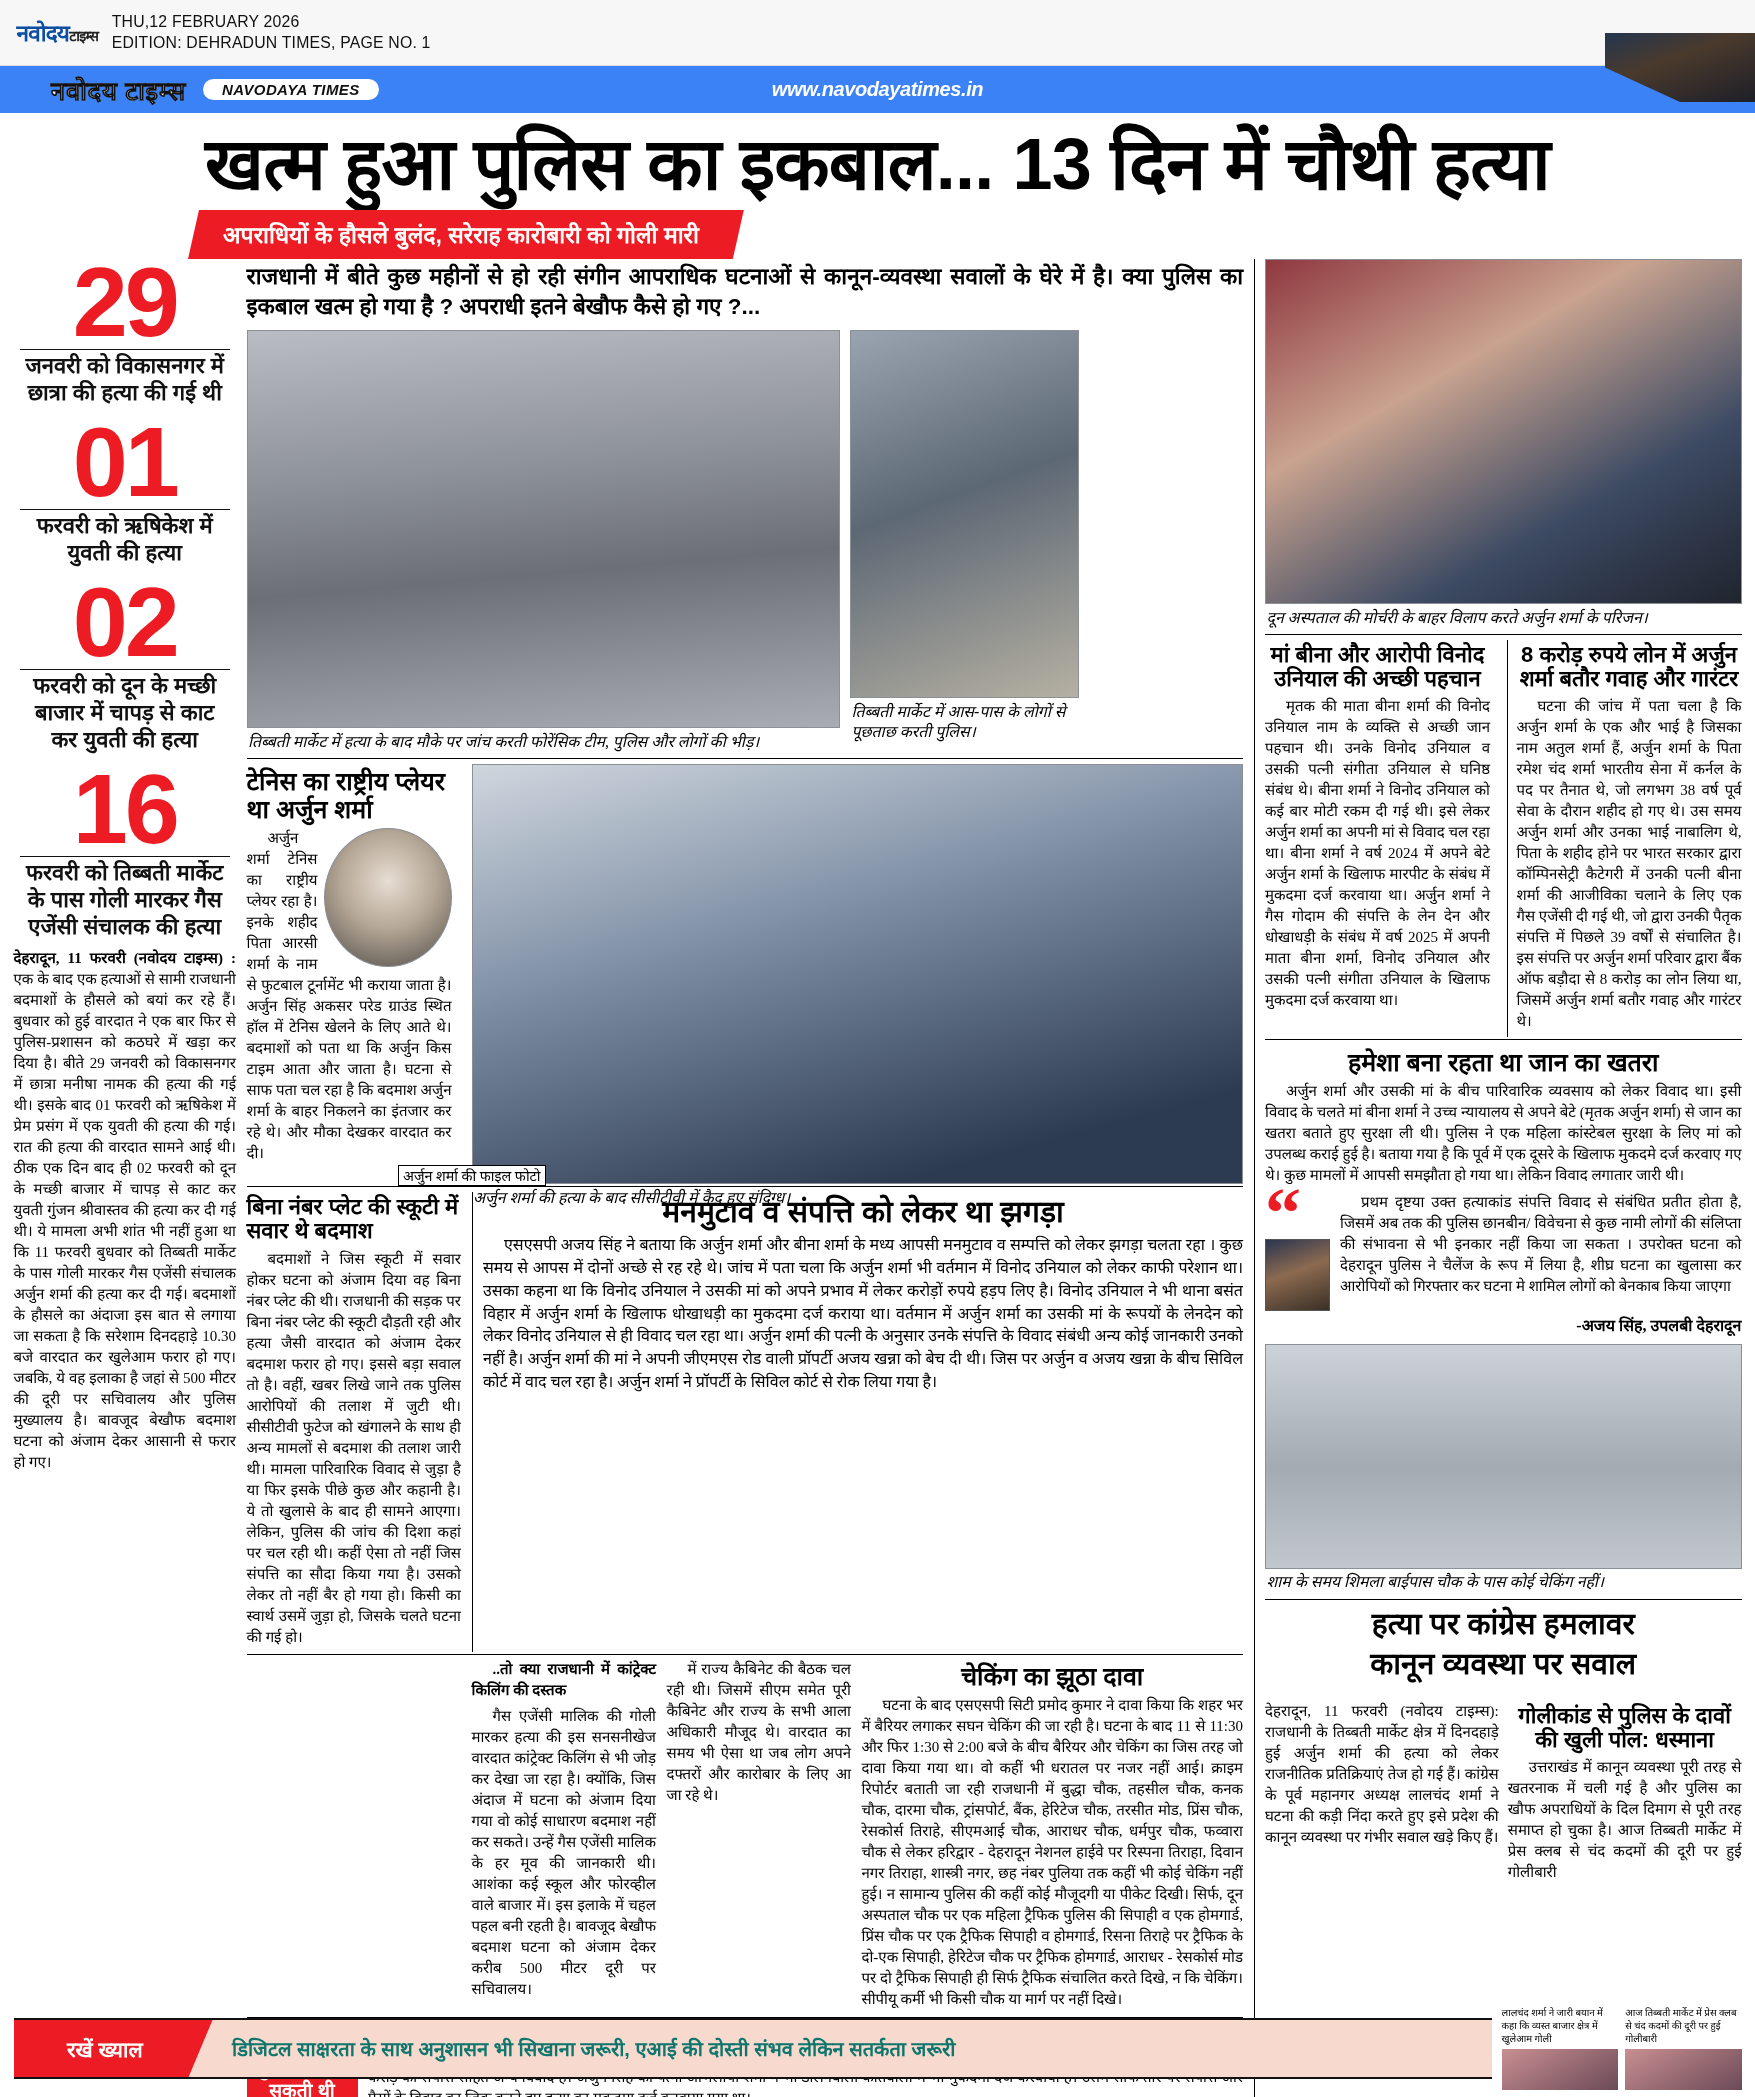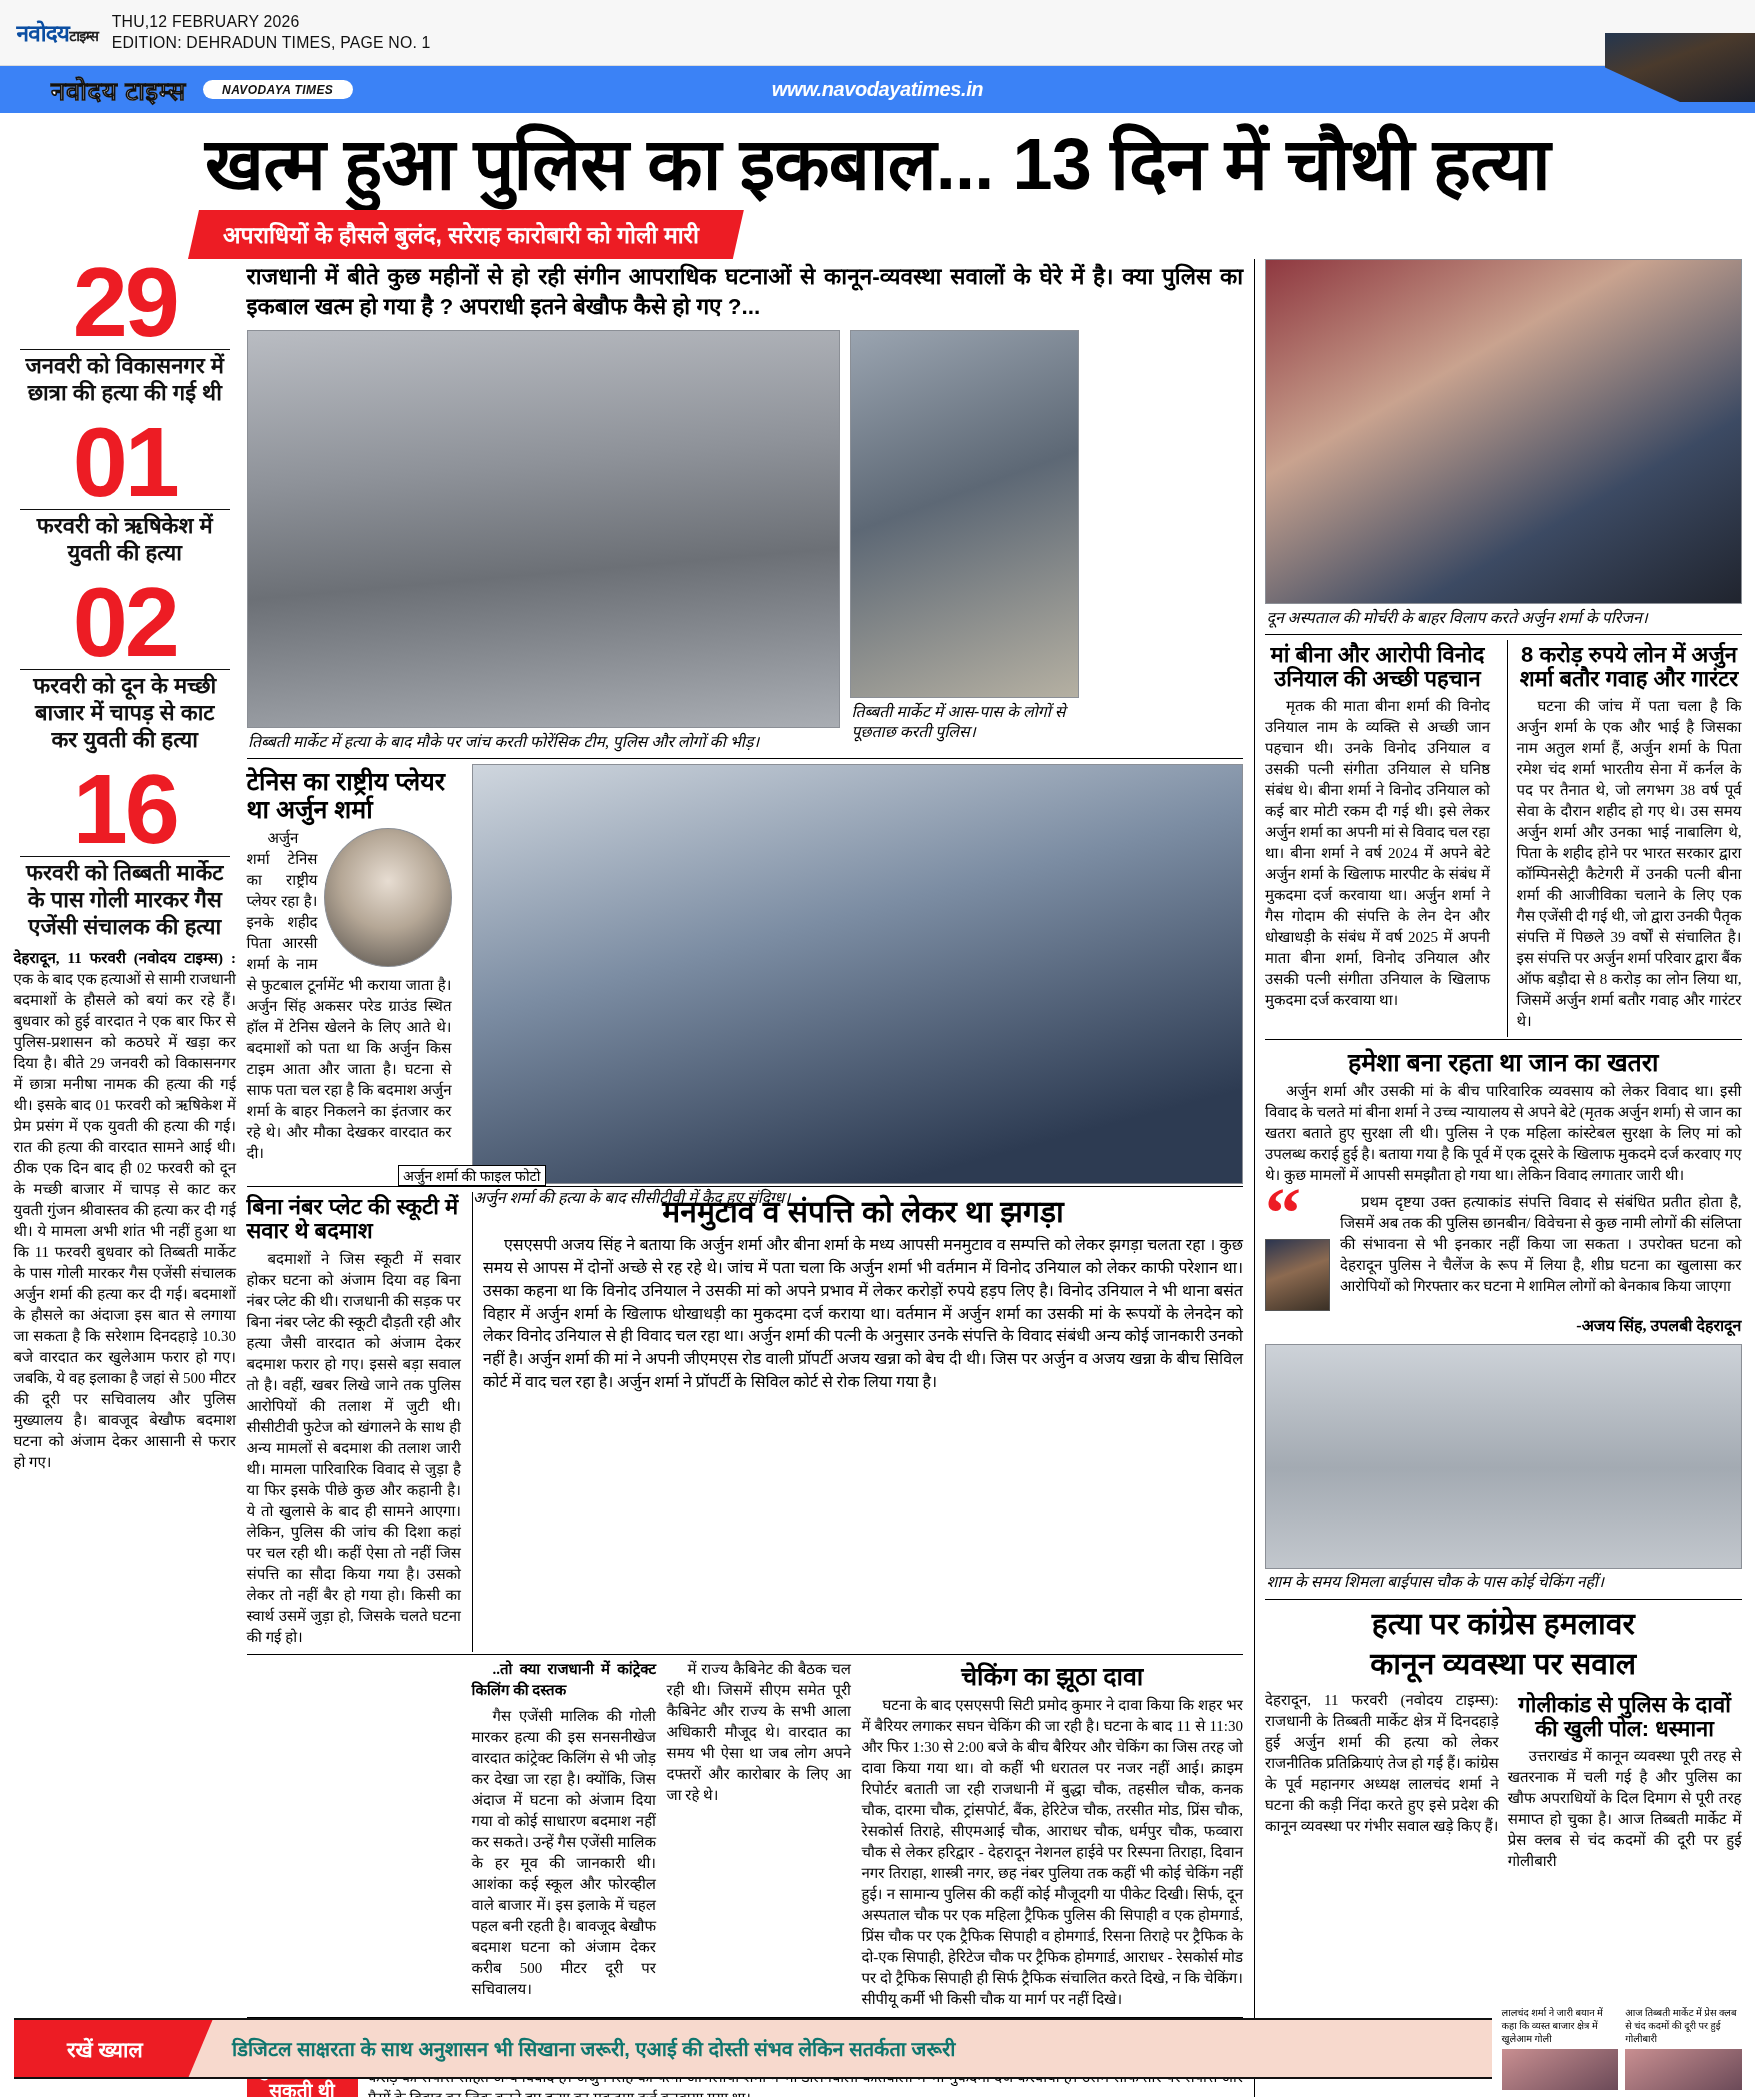--- a/index.html
+++ b/index.html
@@ -60,21 +60,21 @@
     white-space: nowrap;
   }
   .masthead-pill {
     margin-left: 16.5px;
     background:#fff;
     border-radius: 16.5px;
     padding: 2.3px 19.5px;
     font-family:"Liberation Sans", sans-serif;
     font-style: italic;
     font-weight: bold;
-    font-size: 12px;
+    font-size: 15px;
     color:#111;
     letter-spacing:0.4px;
     white-space: nowrap;
   }
   .masthead-url {
     position:absolute;
     left:0; right:0;
     text-align:center;
     font-family:"Liberation Sans", sans-serif;
     font-weight:bold;
@@ -466,21 +466,21 @@
       <div class="quote-attrib">-अजय सिंह, उपलबी देहरादून</div>
     </div>
 
     <div class="photo bypass" style="height:225px;margin-top:7.5px;"></div>
     <div class="caption">शाम के समय शिमला बाईपास चौक के पास कोई चेकिंग नहीं।</div>
 
     <div class="rule"></div>
 
     <div class="sec-head h1">हत्या पर कांग्रेस हमलावर</div>
     <div class="sec-head h1" style="padding-top:0;">कानून व्यवस्था पर सवाल</div>
-    <div class="flexrow" style="margin-top:3px;">
+    <div class="flexrow" style="margin-top:14px;">
       <div style="flex:1 1 0;padding-right:9px;">
         <div class="body-text sm">
           <p style="text-indent:0;">
             <span>देहरादून, 11 फरवरी (नवोदय टाइम्स):</span>
             <span>राजधानी के तिब्बती मार्केट क्षेत्र में दिनदहाड़े हुई अर्जुन शर्मा की हत्या को लेकर राजनीतिक प्रतिक्रियाएं तेज हो गई हैं। कांग्रेस के पूर्व महानगर अध्यक्ष लालचंद शर्मा ने घटना की कड़ी निंदा करते हुए इसे प्रदेश की कानून व्यवस्था पर गंभीर सवाल खड़े किए हैं।</span>
           </p>
         </div>
       </div>
       <div style="flex:1 1 0;">
         <div class="sec-head h3">गोलीकांड से पुलिस के दावों की खुली पोल: धस्माना</div>

